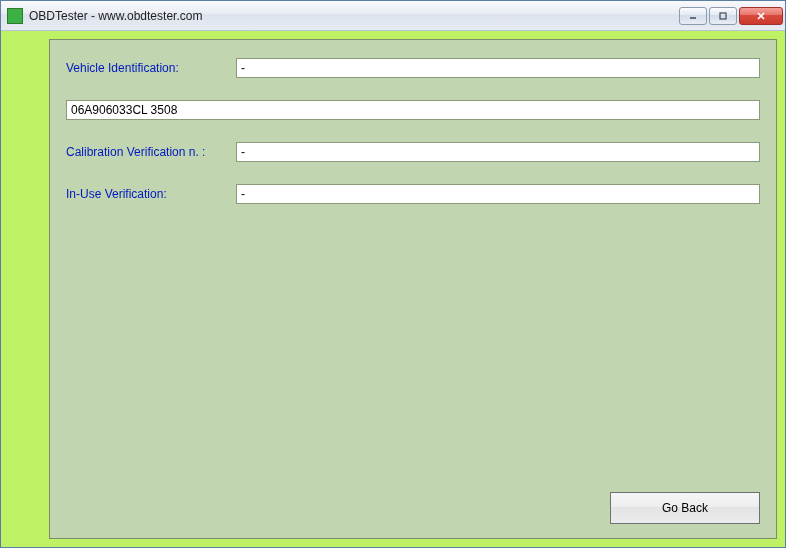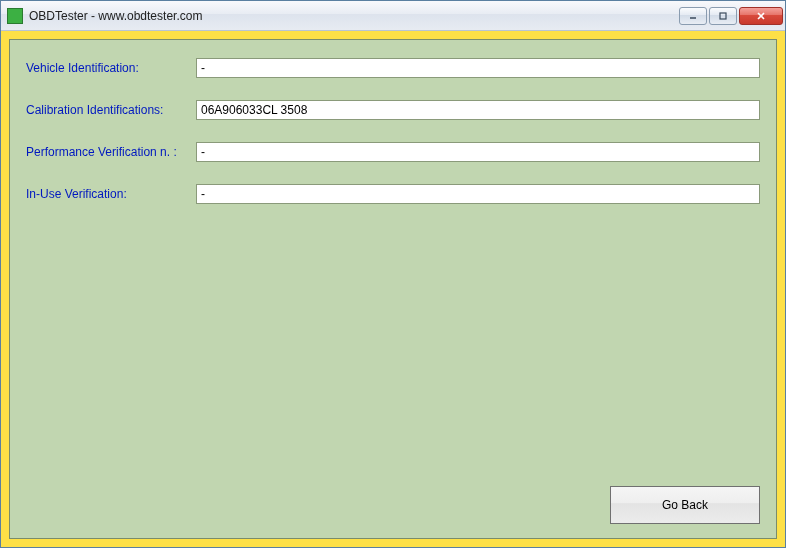--- a/index.html
+++ b/index.html
@@ -11,21 +11,21 @@
       font-family: "Segoe UI", Tahoma, sans-serif;
       background: #fff;
       width: 786px;
       height: 548px;
       overflow: hidden;
     }
     .window {
       width: 786px;
       height: 548px;
       border: 1px solid #5a7fa0;
-      background: #fde047;
+      background: #bef264;
       display: flex;
       flex-direction: column;
     }
     .titlebar {
       height: 30px;
       background: linear-gradient(to bottom, #f8f9fc 0%, #e8ecf3 45%, #dde3ed 46%, #e7ebf2 100%);
       border-bottom: 1px solid #b8c4d4;
       display: flex;
       align-items: center;
       padding: 0 2px 0 6px;
@@ -72,20 +72,21 @@
       color: #fff;
     }
     .win-btn svg {
       display: block;
     }
     .content-area {
       flex: 1;
       padding: 8px;
       display: flex;
       flex-direction: column;
+      margin-left: 40px;
     }
     .panel {
       flex: 1;
       border: 1px solid #7a8c6a;
       background: #c1d6b0;
       padding: 18px 16px 14px 16px;
       display: flex;
       flex-direction: column;
     }
     .form-rows {
@@ -115,21 +116,21 @@
       align-items: center;
     }
     .panel-footer {
       margin-top: auto;
       display: flex;
       justify-content: flex-end;
       padding-top: 10px;
     }
     .btn {
       width: 150px;
-      height: 38px;
+      height: 32px;
       border: 1px solid #707070;
       background: linear-gradient(to bottom, #f5f5f5 0%, #eeeeee 45%, #e3e3e3 46%, #ececec 100%);
       font-size: 12px;
       color: #000;
       cursor: pointer;
       display: flex;
       align-items: center;
       justify-content: center;
     }
   </style>
@@ -163,26 +164,25 @@
   <div class="content-area">
     <div class="panel">
       <div class="form-rows">
 
         <div class="form-row">
           <div class="form-label">Vehicle Identification:</div>
           <div class="form-field">-</div>
         </div>
 
         <div class="form-row">
-          <div class="form-label">Calibration Identifications:</div>
           <div class="form-field">06A906033CL 3508</div>
         </div>
 
         <div class="form-row">
-          <div class="form-label">Performance Verification n. :</div>
+          <div class="form-label">Calibration Verification n. :</div>
           <div class="form-field">-</div>
         </div>
 
         <div class="form-row">
           <div class="form-label">In-Use Verification:</div>
           <div class="form-field">-</div>
         </div>
 
       </div>
 

